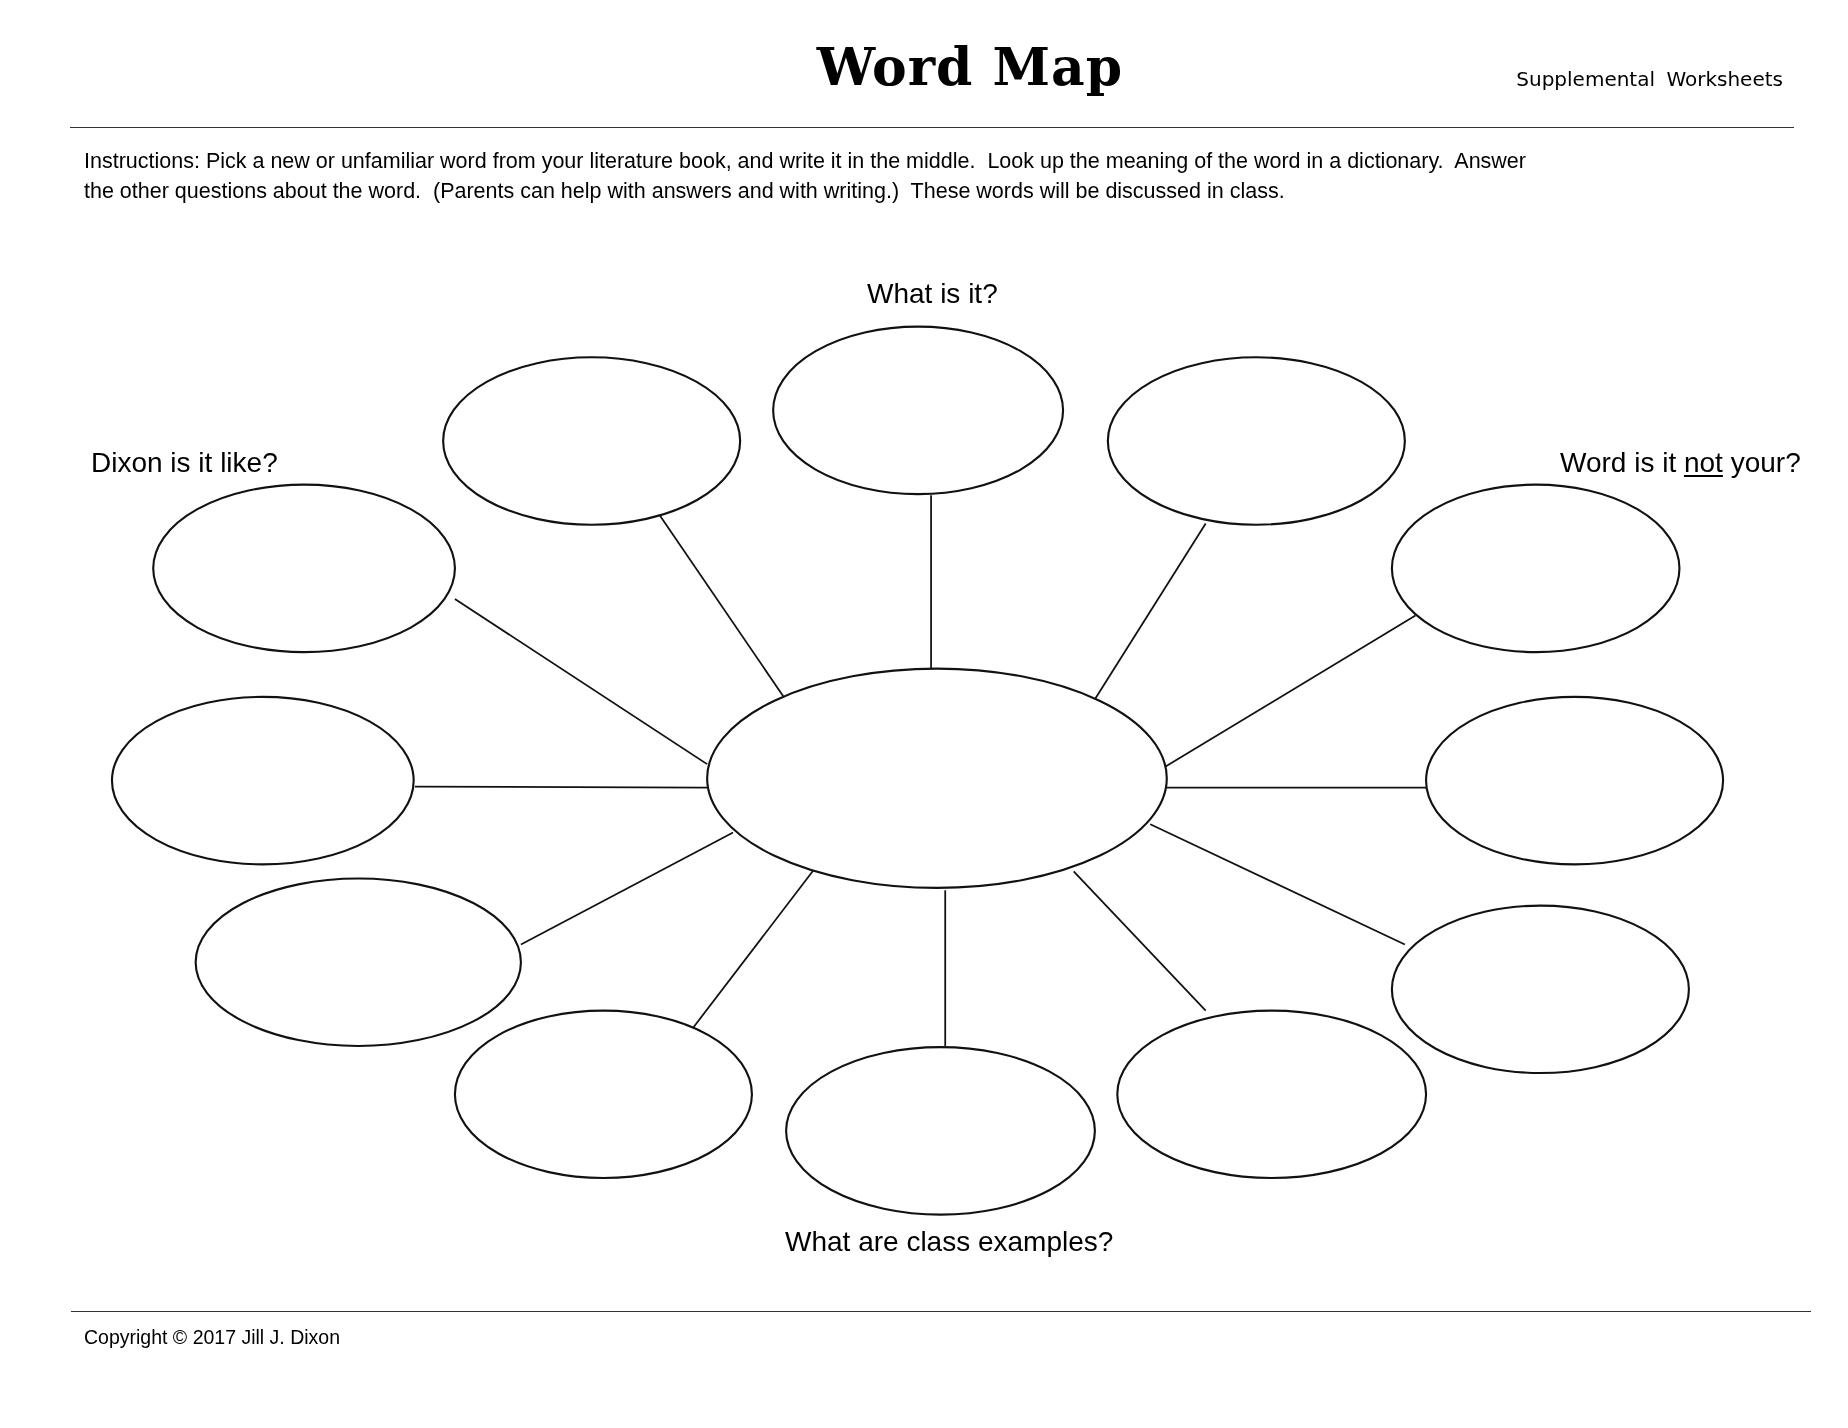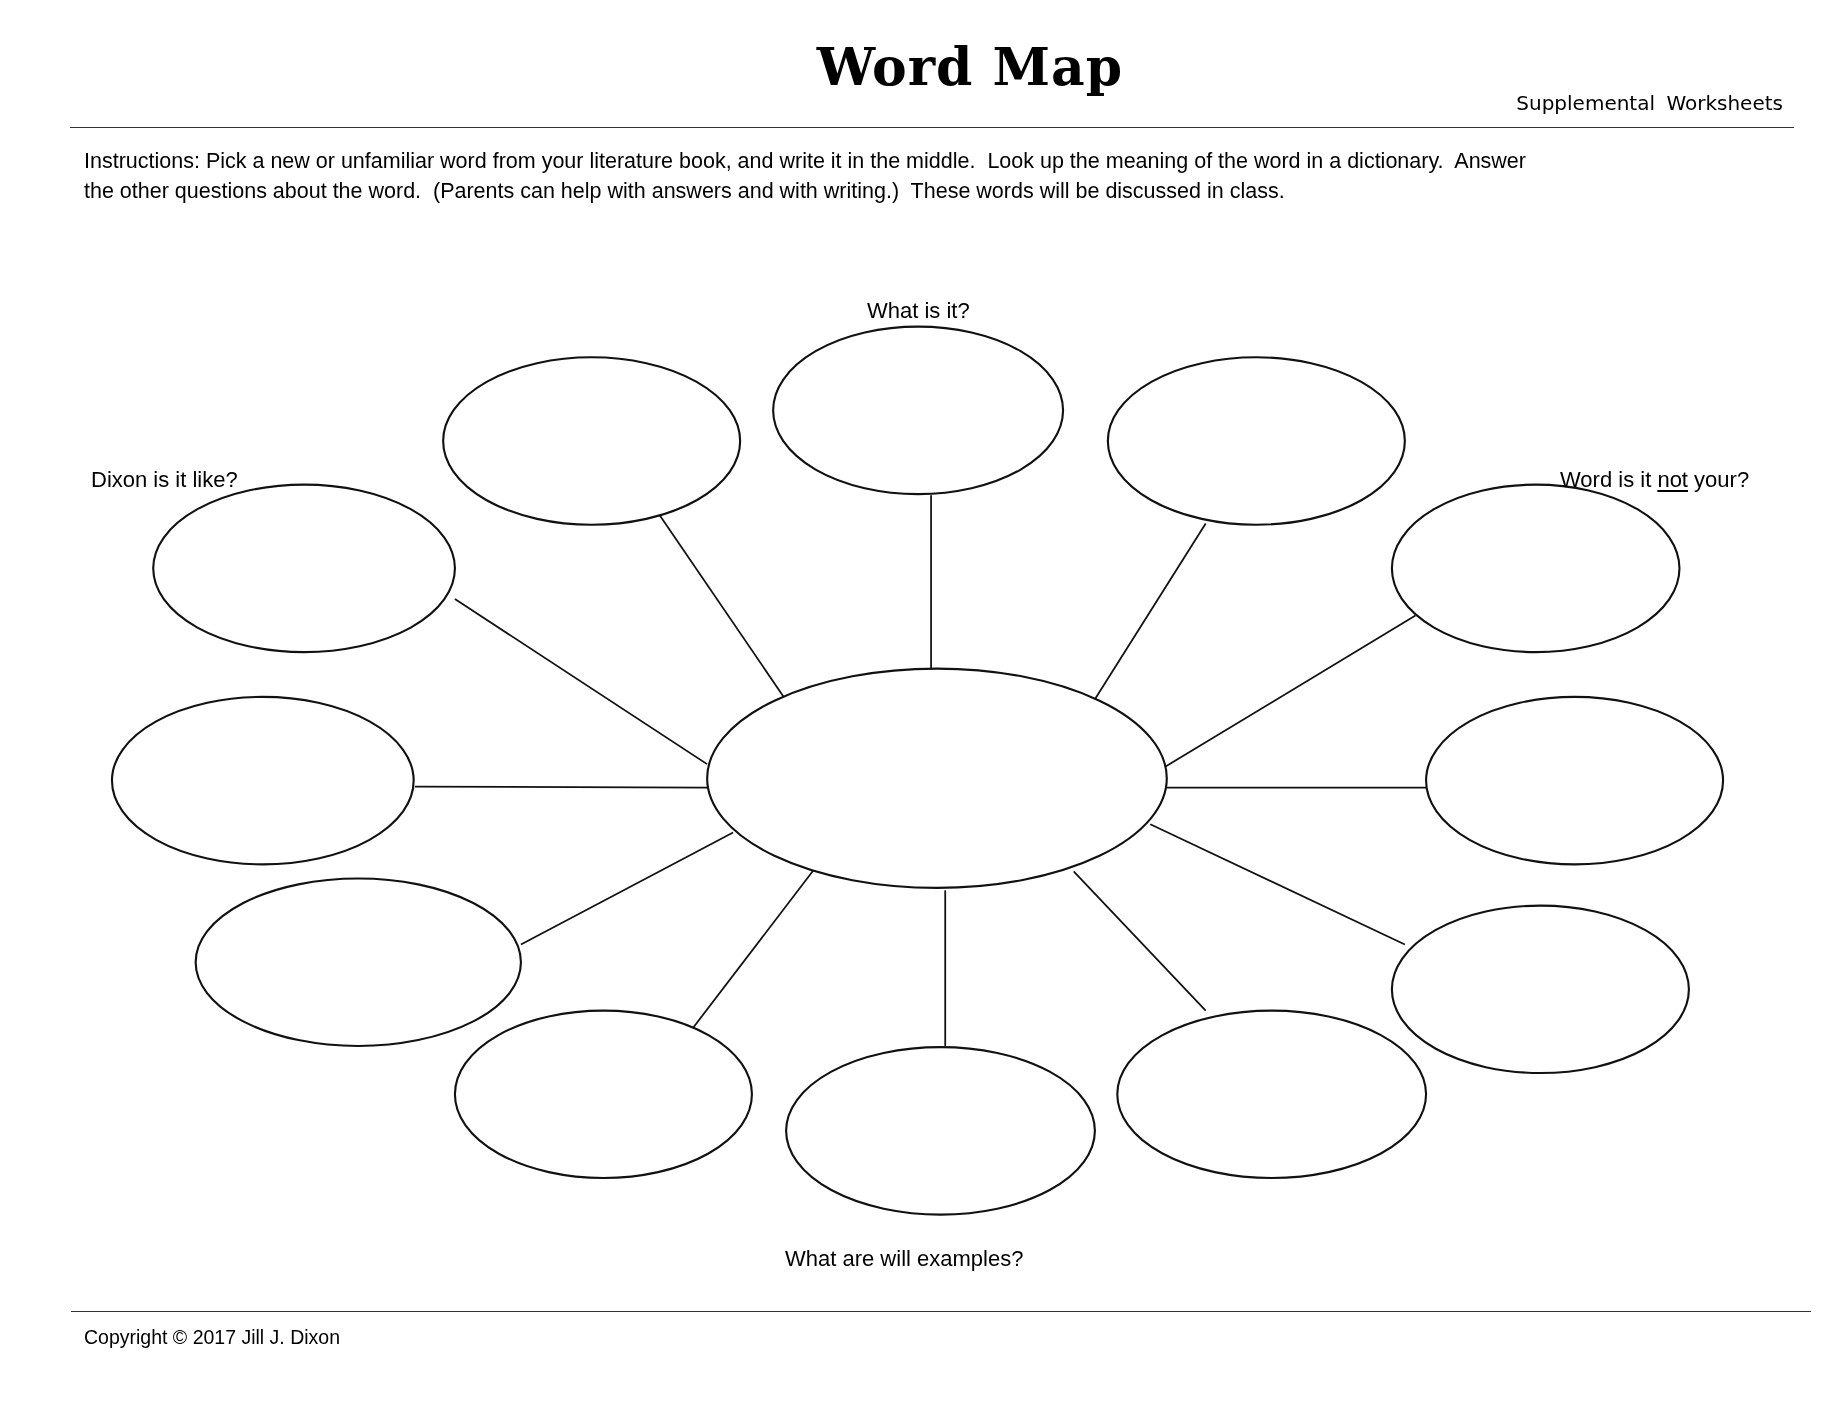--- a/index.html
+++ b/index.html
@@ -29,21 +29,20 @@
       padding-left: 70px;
       box-sizing: border-box;
     }
     .series-label {
       position: absolute;
       right: 65px;
       top: 67px;
       font-family: "DejaVu Sans", sans-serif;
       font-size: 20px;
       word-spacing: 5px;
-      margin-top: 24px;
     }
     .rule {
       position: absolute;
       height: 0;
       border-top: 1.6px solid #333;
     }
     .rule-top { left: 70px; width: 1724px; top: 127px; }
     .rule-bottom { left: 71px; width: 1740px; top: 1311px; }
     .instructions {
       position: absolute;
@@ -66,23 +65,22 @@
       fill: #fff;
       stroke: #111;
       stroke-width: 1.8;
     }
     .diagram line {
       stroke: #111;
       stroke-width: 1.5;
     }
     .prompt {
       position: absolute;
-      font-size: 22px;
+      font-size: 28px;
       white-space: nowrap;
-      margin-top: 20px;
     }
     .prompt-what-is-it { left: 867px; top: 278px; }
     .prompt-like { left: 91px; top: 447px; }
     .prompt-not-like { left: 1560px; top: 447px; }
     .prompt-examples { left: 785px; top: 1226px; }
     .prompt-not-like .emph {
       font-weight: normal;
       text-decoration: underline;
       text-underline-offset: 3px;
     }
@@ -131,16 +129,16 @@
   <ellipse cx="304" cy="816" rx="138" ry="71"></ellipse>
   <ellipse cx="1307" cy="839" rx="126" ry="71"></ellipse>
   <ellipse cx="512" cy="928" rx="126" ry="71"></ellipse>
   <ellipse cx="798" cy="959" rx="131" ry="71"></ellipse>
   <ellipse cx="1079" cy="928" rx="131" ry="71"></ellipse>
 </svg>
 
 <div class="prompt prompt-what-is-it">What is it?</div>
 <div class="prompt prompt-like">Dixon is it like?</div>
 <div class="prompt prompt-not-like"><span>Word is it </span><span class="emph">not</span><span> your?</span></div>
-<div class="prompt prompt-examples">What are will examples?</div>
+<div class="prompt prompt-examples">What are class examples?</div>
 
 <div class="rule rule-bottom"></div>
 <div class="copyright">Copyright © 2017 Jill J. Dixon</div>
 
 </body></html>

